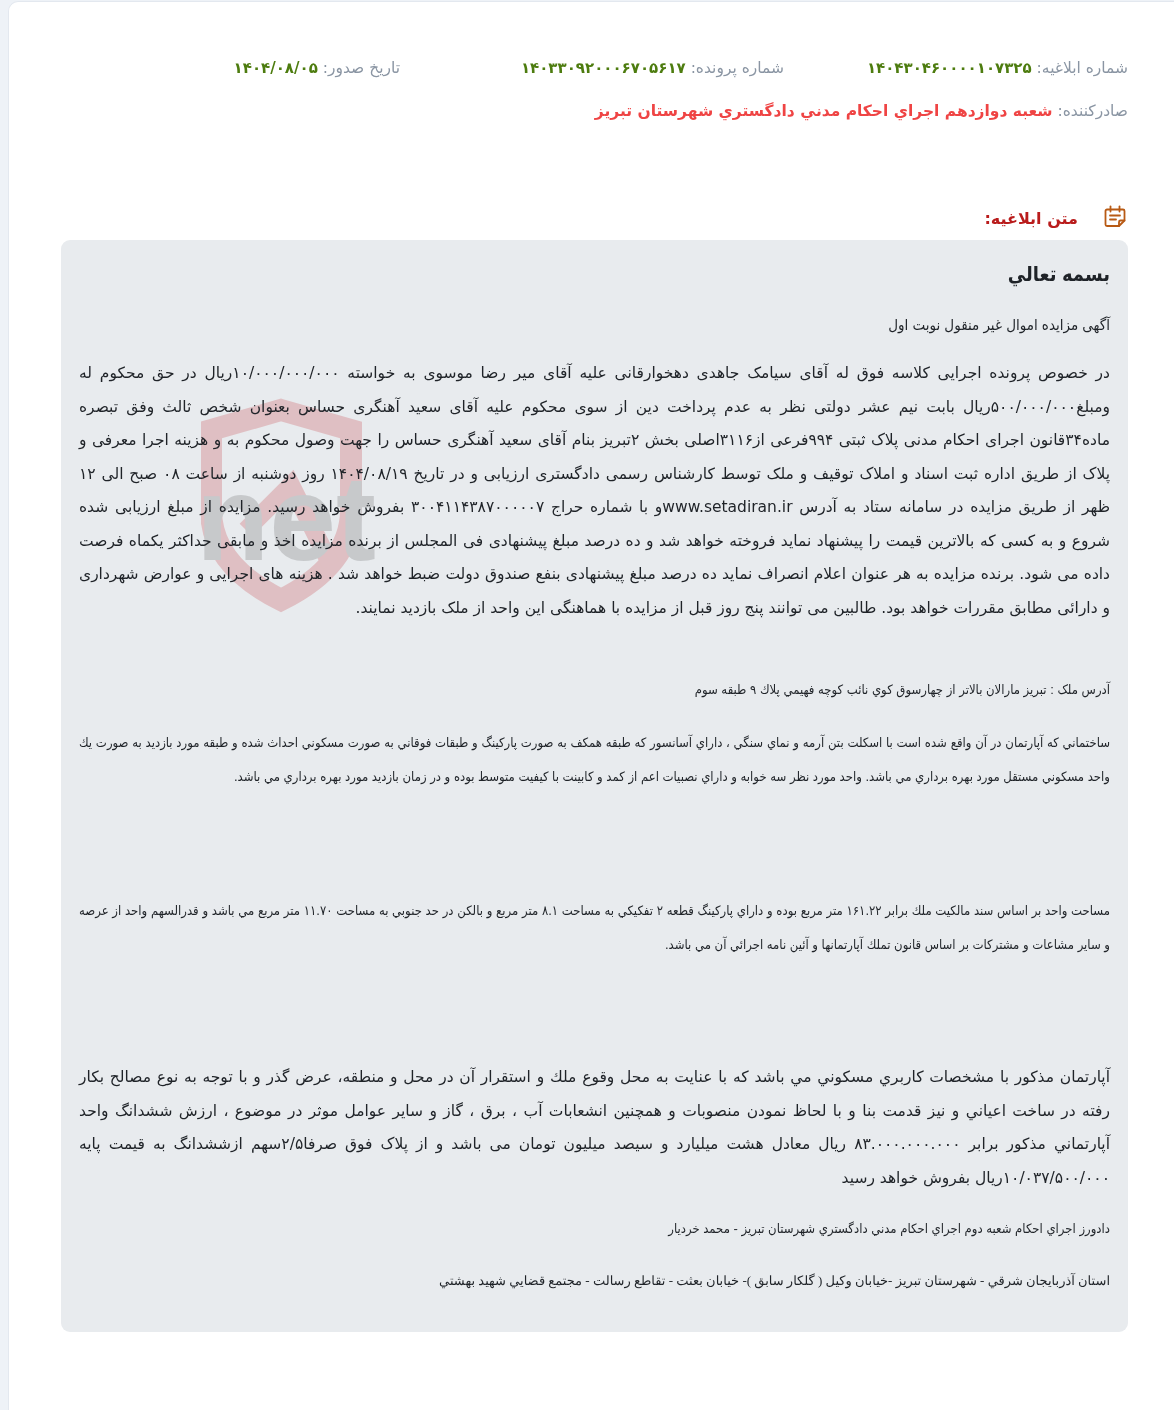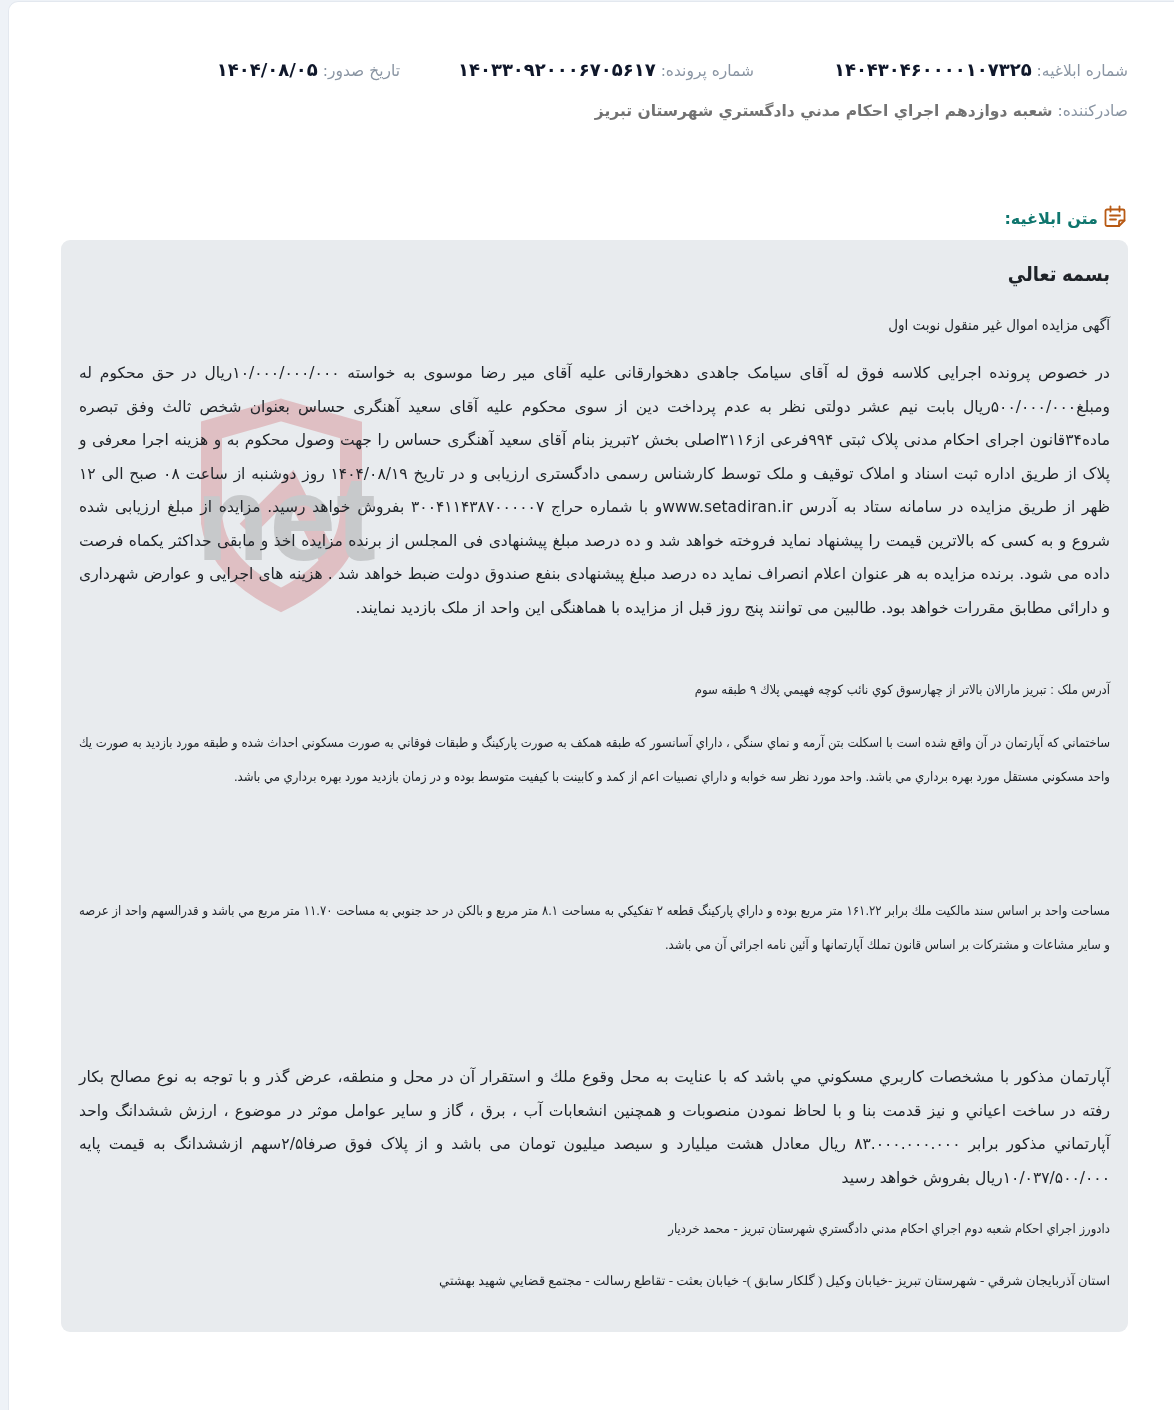--- a/index.html
+++ b/index.html
@@ -31,42 +31,42 @@
       top: 57px;
       font-size: 15.5px;
       white-space: nowrap;
       direction: rtl;
     }
     .meta-label {
       color: #8a95a3;
       margin-top: 19px;
     }
     .meta-value {
-      color: #0f172a;
+      color: #4d7c0f;
       font-weight: bold;
-      font-size: 18px;
+      font-size: 15px;
     }
     .meta-line {
       position: absolute;
       right: 46px;
       font-size: 15.5px;
       white-space: nowrap;
     }
     .meta-line .meta-value {
-      color: #737373;
+      color: #ef4444;
       font-size: 15.5px;
     }
     .section-title {
       position: absolute;
       right: 46px;
       top: 201px;
       display: flex;
       align-items: center;
-      gap: 4px;
-      color: #0f766e;
+      gap: 24px;
+      color: #b91c1c;
       font-weight: bold;
       font-size: 16px;
     }
     .section-title svg {
       width: 26px;
       height: 26px;
     }
     .panel {
       position: absolute;
       left: 52px;
@@ -110,21 +110,21 @@
   </style>
 </head>
 <body>
 
 <div class="card">
 
   <div class="meta-row" style="right:46px;">
     <span class="meta-label">شماره ابلاغیه:</span>
     <span class="meta-value">۱۴۰۴۳۰۴۶۰۰۰۰۱۰۷۳۲۵</span>
   </div>
-  <div class="meta-row" style="right:420px;">
+  <div class="meta-row" style="right:390px;">
     <span class="meta-label">شماره پرونده:</span>
     <span class="meta-value">۱۴۰۳۳۰۹۲۰۰۰۶۷۰۵۶۱۷</span>
   </div>
   <div class="meta-row" style="right:774px;">
     <span class="meta-label">تاریخ صدور:</span>
     <span class="meta-value">۱۴۰۴/۰۸/۰۵</span>
   </div>
 
   <div class="meta-line" style="top:100px;">
     <span class="meta-label">صادرکننده:</span>

